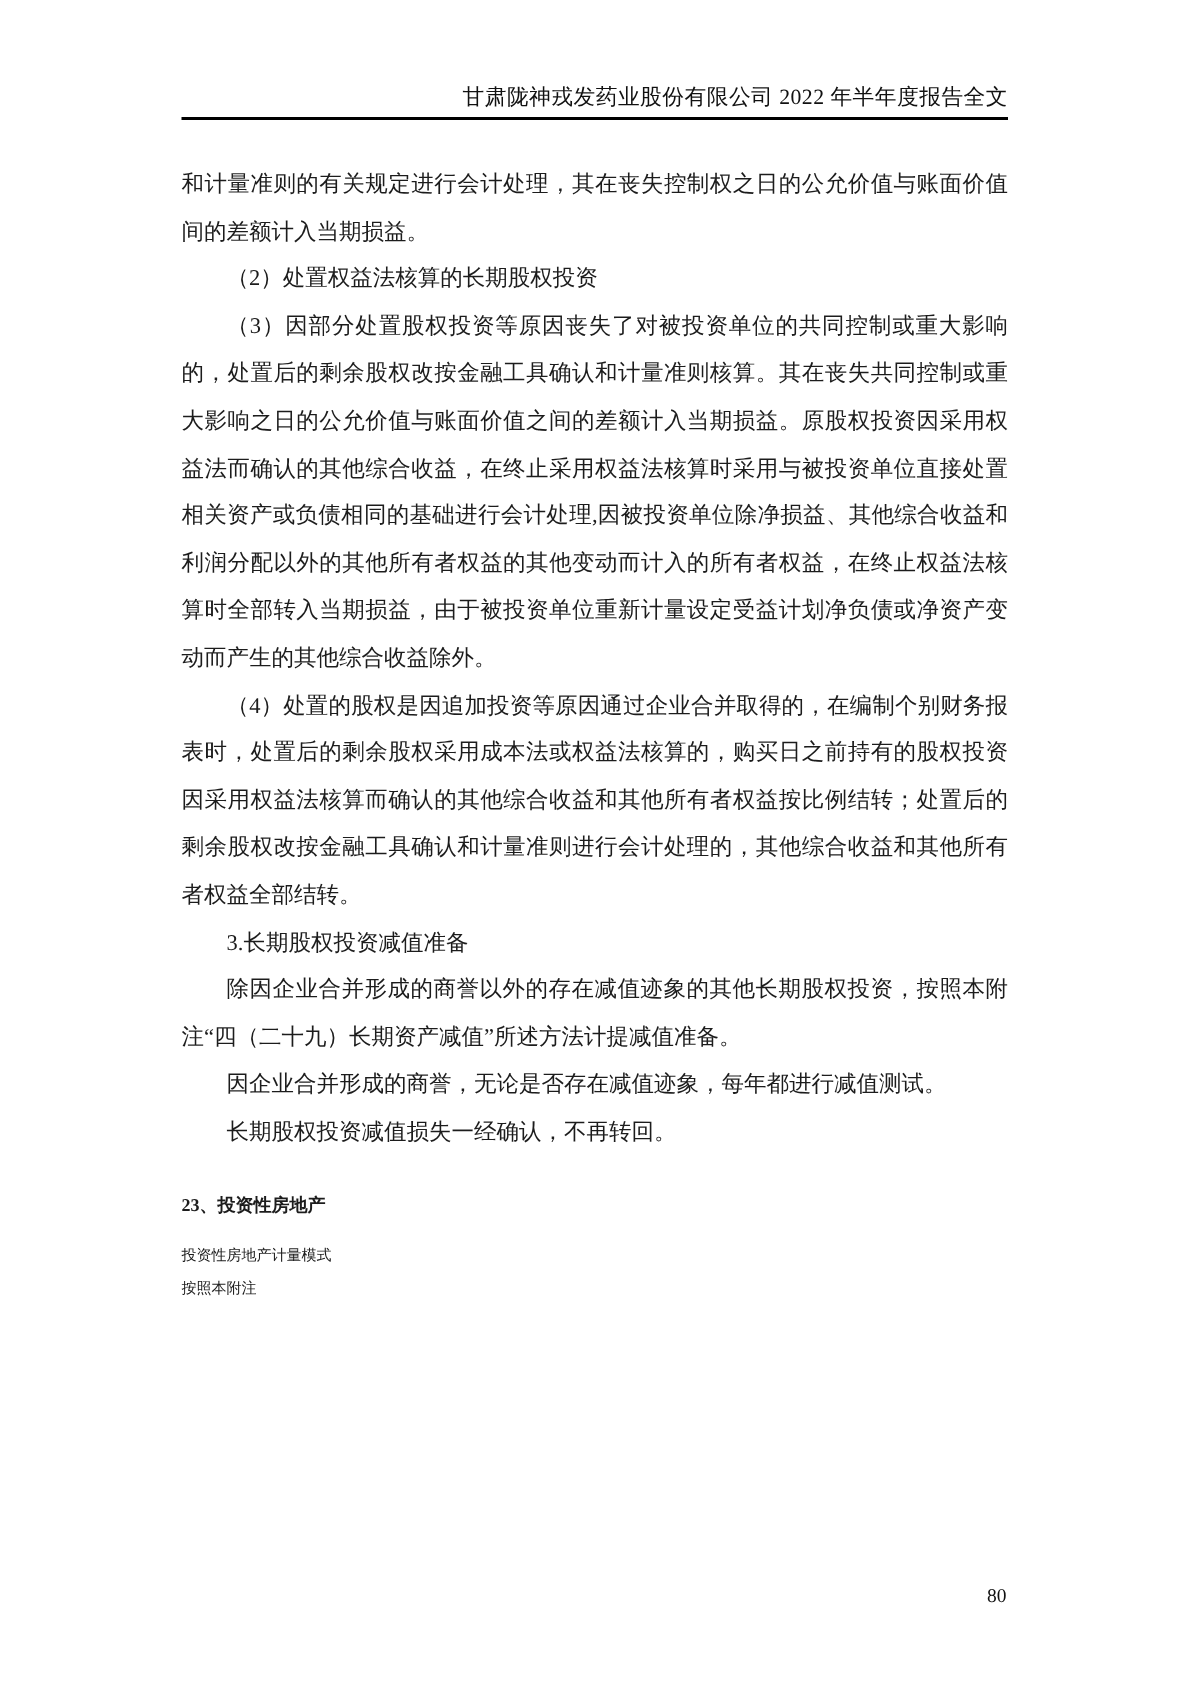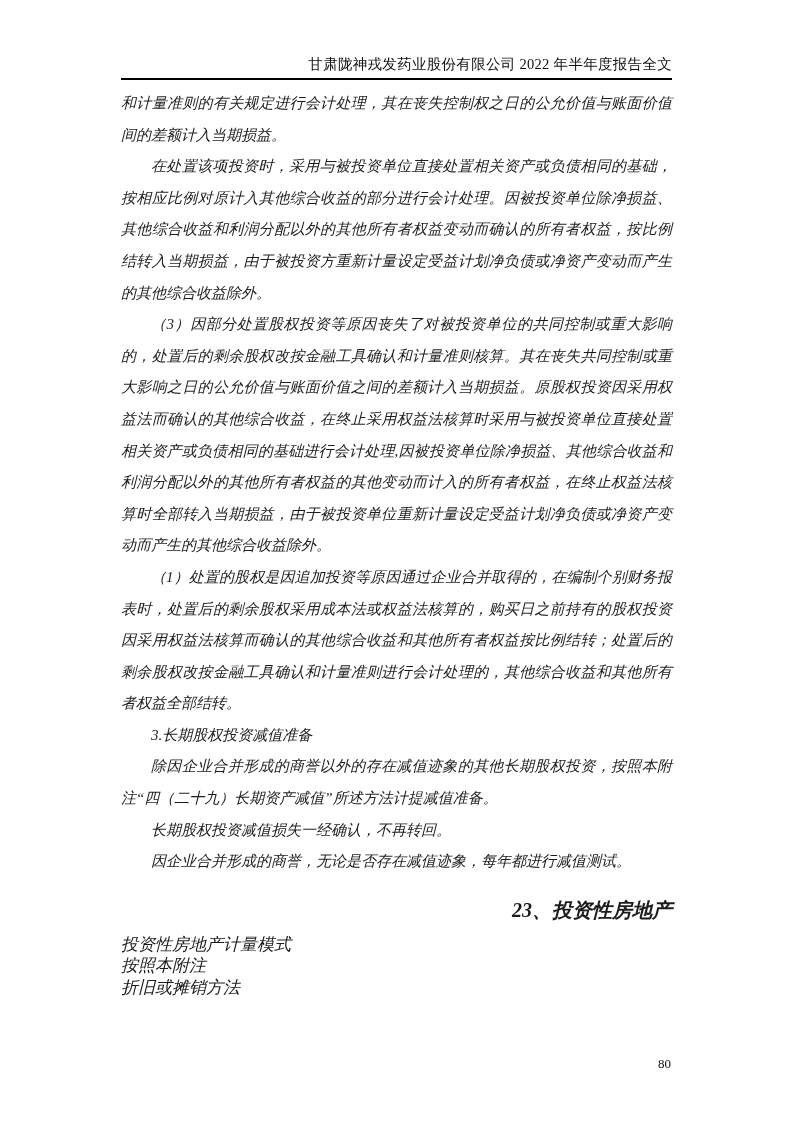--- a/index.html
+++ b/index.html
@@ -20,39 +20,38 @@
     padding-bottom: 4px;
     border-bottom: 2px solid #000000;
   }
   .header-text {
     text-align: right;
     font-size: 14.5px;
     color: #111111;
     letter-spacing: 0.3px;
   }
   .body {
-    margin: 8px 73px 0 73px;
+    margin: 28px 73px 0 73px;
     font-size: 15px;
     line-height: 31.6px;
     text-align: justify;
     text-justify: inter-ideograph;
-    font-style: italic;
   }
   .para { text-indent: 2em; }
   .para.no-indent { text-indent: 0; }
   .h-section {
     font-weight: bold;
-    font-size: 20px;
+    font-size: 12px;
     line-height: 20px;
     margin-top: 22px;
     margin-bottom: 14px;
-    text-align: right;
+    text-align: left;
   }
   .small-block {
-    font-size: 17px;
+    font-size: 10px;
     line-height: 21.5px;
     text-align: left;
   }
   .page-number {
     position: absolute;
     right: 74px;
     bottom: 50px;
     font-size: 13px;
     color: #111111;
   }
@@ -61,32 +60,31 @@
 <body>
 
 <div class="page">
 
   <div class="header">
     <div class="header-text">甘肃陇神戎发药业股份有限公司 2022 年半年度报告全文</div>
   </div>
 
   <div class="body">
     <p class="para no-indent">和计量准则的有关规定进行会计处理，其在丧失控制权之日的公允价值与账面价值间的差额计入当期损益。</p>
-    <p class="para">在处置该项投资时，采用与被投资单位直接处置相关资产或负债相同的基础，按相应比例对原计入其他综合收益的部分进行会计处理。因被投资单位除净损益、其他综合收益和利润分配以外的其他所有者权益变动而确认的所有者权益，按比例结转入当期损益，由于被投资方重新计量设定受益计划净负债或净资产变动而产生的其他综合收益除外。</p>
+    <p class="para">（2）处置权益法核算的长期股权投资</p>
     <p class="para">（3）因部分处置股权投资等原因丧失了对被投资单位的共同控制或重大影响的，处置后的剩余股权改按金融工具确认和计量准则核算。其在丧失共同控制或重大影响之日的公允价值与账面价值之间的差额计入当期损益。原股权投资因采用权益法而确认的其他综合收益，在终止采用权益法核算时采用与被投资单位直接处置相关资产或负债相同的基础进行会计处理,因被投资单位除净损益、其他综合收益和利润分配以外的其他所有者权益的其他变动而计入的所有者权益，在终止权益法核算时全部转入当期损益，由于被投资单位重新计量设定受益计划净负债或净资产变动而产生的其他综合收益除外。</p>
-    <p class="para">（1）处置的股权是因追加投资等原因通过企业合并取得的，在编制个别财务报表时，处置后的剩余股权采用成本法或权益法核算的，购买日之前持有的股权投资因采用权益法核算而确认的其他综合收益和其他所有者权益按比例结转；处置后的剩余股权改按金融工具确认和计量准则进行会计处理的，其他综合收益和其他所有者权益全部结转。</p>
+    <p class="para">（4）处置的股权是因追加投资等原因通过企业合并取得的，在编制个别财务报表时，处置后的剩余股权采用成本法或权益法核算的，购买日之前持有的股权投资因采用权益法核算而确认的其他综合收益和其他所有者权益按比例结转；处置后的剩余股权改按金融工具确认和计量准则进行会计处理的，其他综合收益和其他所有者权益全部结转。</p>
     <p class="para">3.长期股权投资减值准备</p>
     <p class="para">除因企业合并形成的商誉以外的存在减值迹象的其他长期股权投资，按照本附注“四（二十九）长期资产减值”所述方法计提减值准备。</p>
+    <p class="para">因企业合并形成的商誉，无论是否存在减值迹象，每年都进行减值测试。</p>
     <p class="para">长期股权投资减值损失一经确认，不再转回。</p>
-    <p class="para">因企业合并形成的商誉，无论是否存在减值迹象，每年都进行减值测试。</p>
 
     <h2 class="h-section">23、投资性房地产</h2>
 
     <div class="small-block">
       <div>投资性房地产计量模式</div>
       <div>按照本附注</div>
-      <div>折旧或摊销方法</div>
     </div>
   </div>
 
   <div class="page-number">80</div>
 
 </div>
 
 </body></html>

